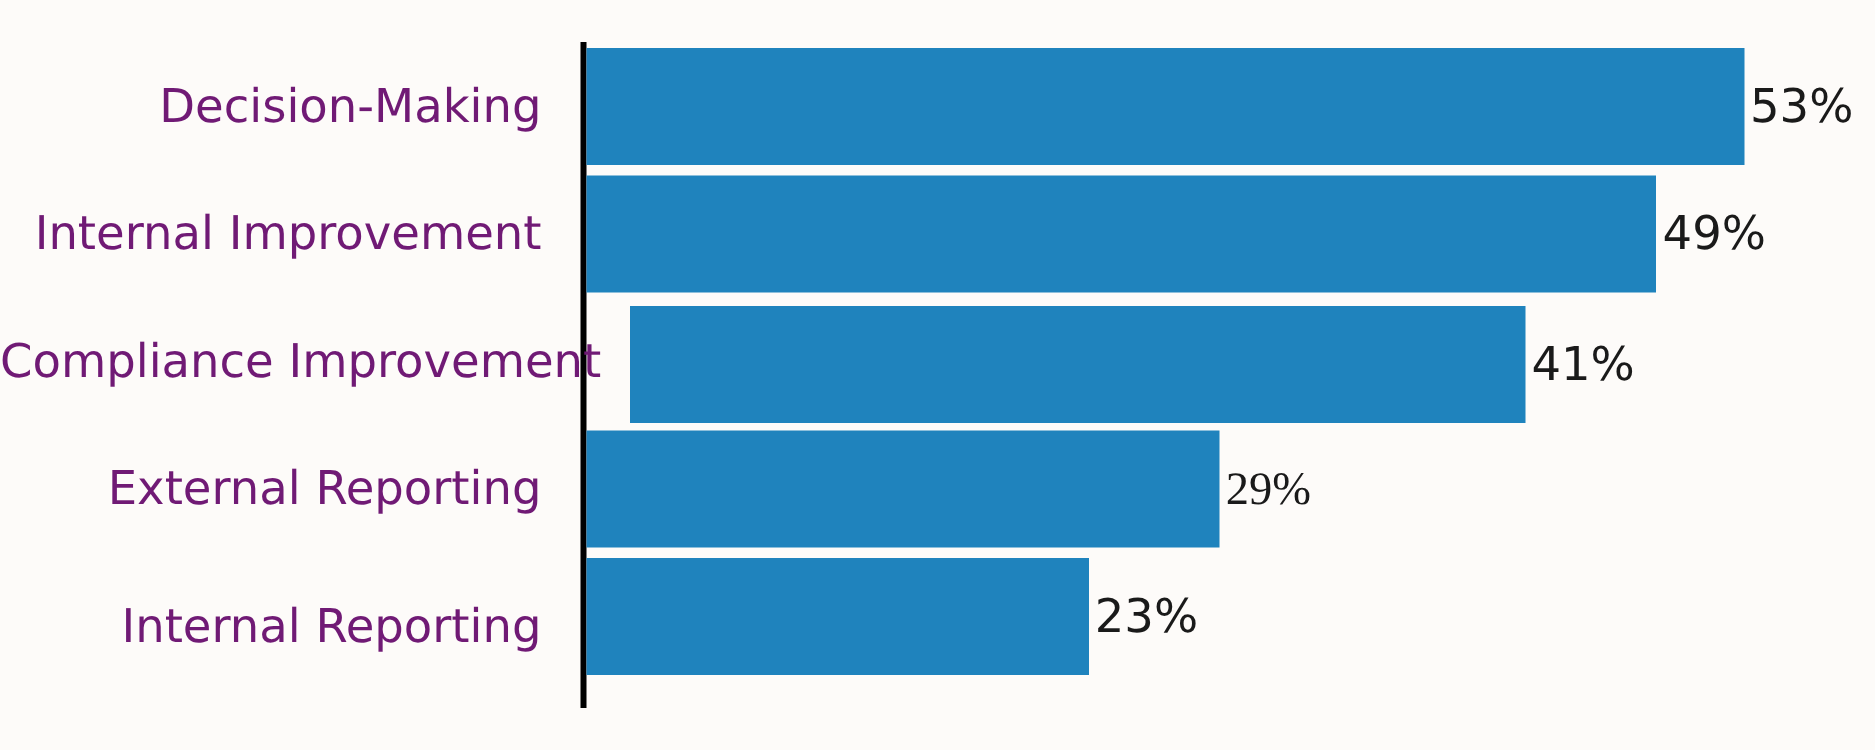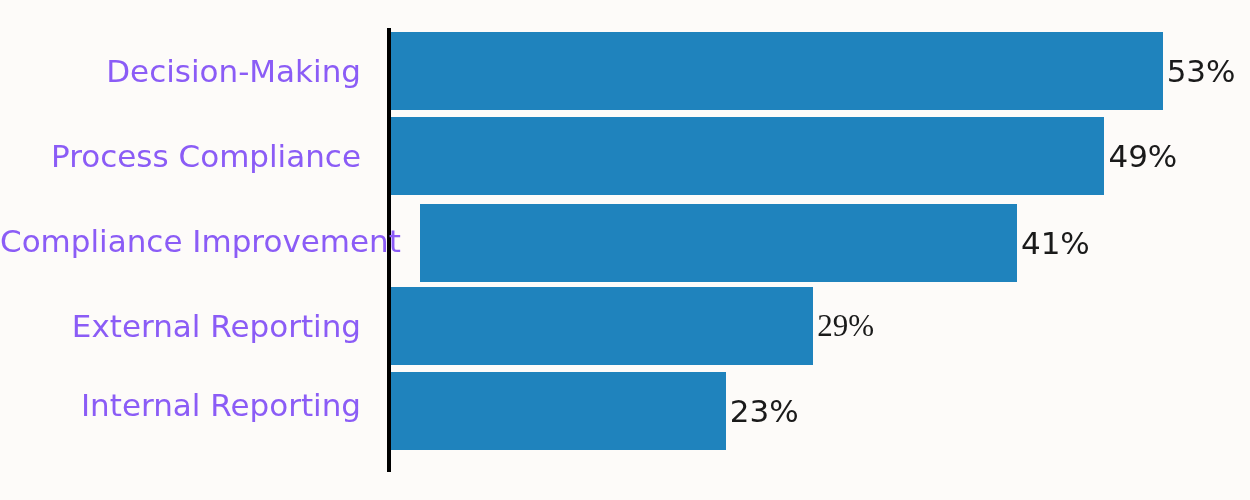--- a/index.html
+++ b/index.html
@@ -89,43 +89,43 @@
   }
 
   .cat-label {
     position: absolute;
     right: 0;
     left: 0;
     height: 78px;
     line-height: 78px;
     text-align: right;
     font-size: 31px;
-    color: #8b5cf6;
+    color: #701a75;
     white-space: nowrap;
     padding-right: 14px;
     box-sizing: border-box;
   }
   .cat-label.r0 { top: 0px; }
   .cat-label.r1 { top: 85px; }
   .cat-label.r2 { top: 170px; }
   .cat-label.r3 { top: 255px; padding-left: 32px; }
-  .cat-label.r4 { top: 334px; }
+  .cat-label.r4 { top: 347px; }
 </style>
 </head>
 <body>
 
 <div class="chart-root" style="background: rgb(253, 251, 249);">
 
   <div class="plot-area">
 
     <div class="axis-line" style="background: rgb(0, 0, 0);"></div>
 
     <div class="cat-labels">
       <div class="cat-label r0">Decision-Making</div>
-      <div class="cat-label r1">Process Compliance</div>
+      <div class="cat-label r1">Internal Improvement</div>
       <div class="cat-label r2">Compliance Improvement</div>
       <div class="cat-label r3">External Reporting</div>
       <div class="cat-label r4">Internal Reporting</div>
     </div>
 
     <div class="bars-layer">
 
       <div class="bar-row r0">
         <div class="bar" style="width: 771.644px; background: rgb(31, 131, 189);"></div>
         <div class="bar-value" style="left: 771.644px;">53%</div>

